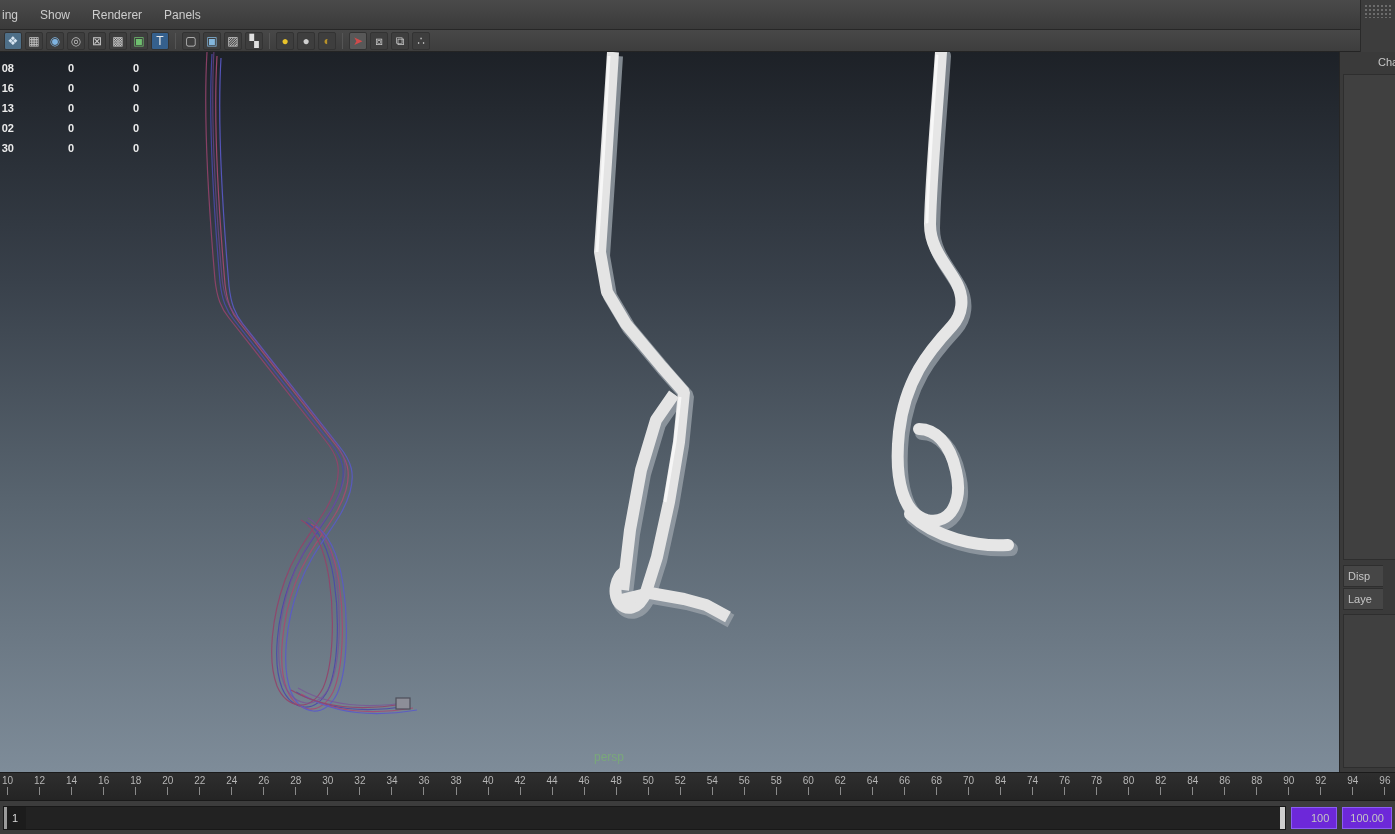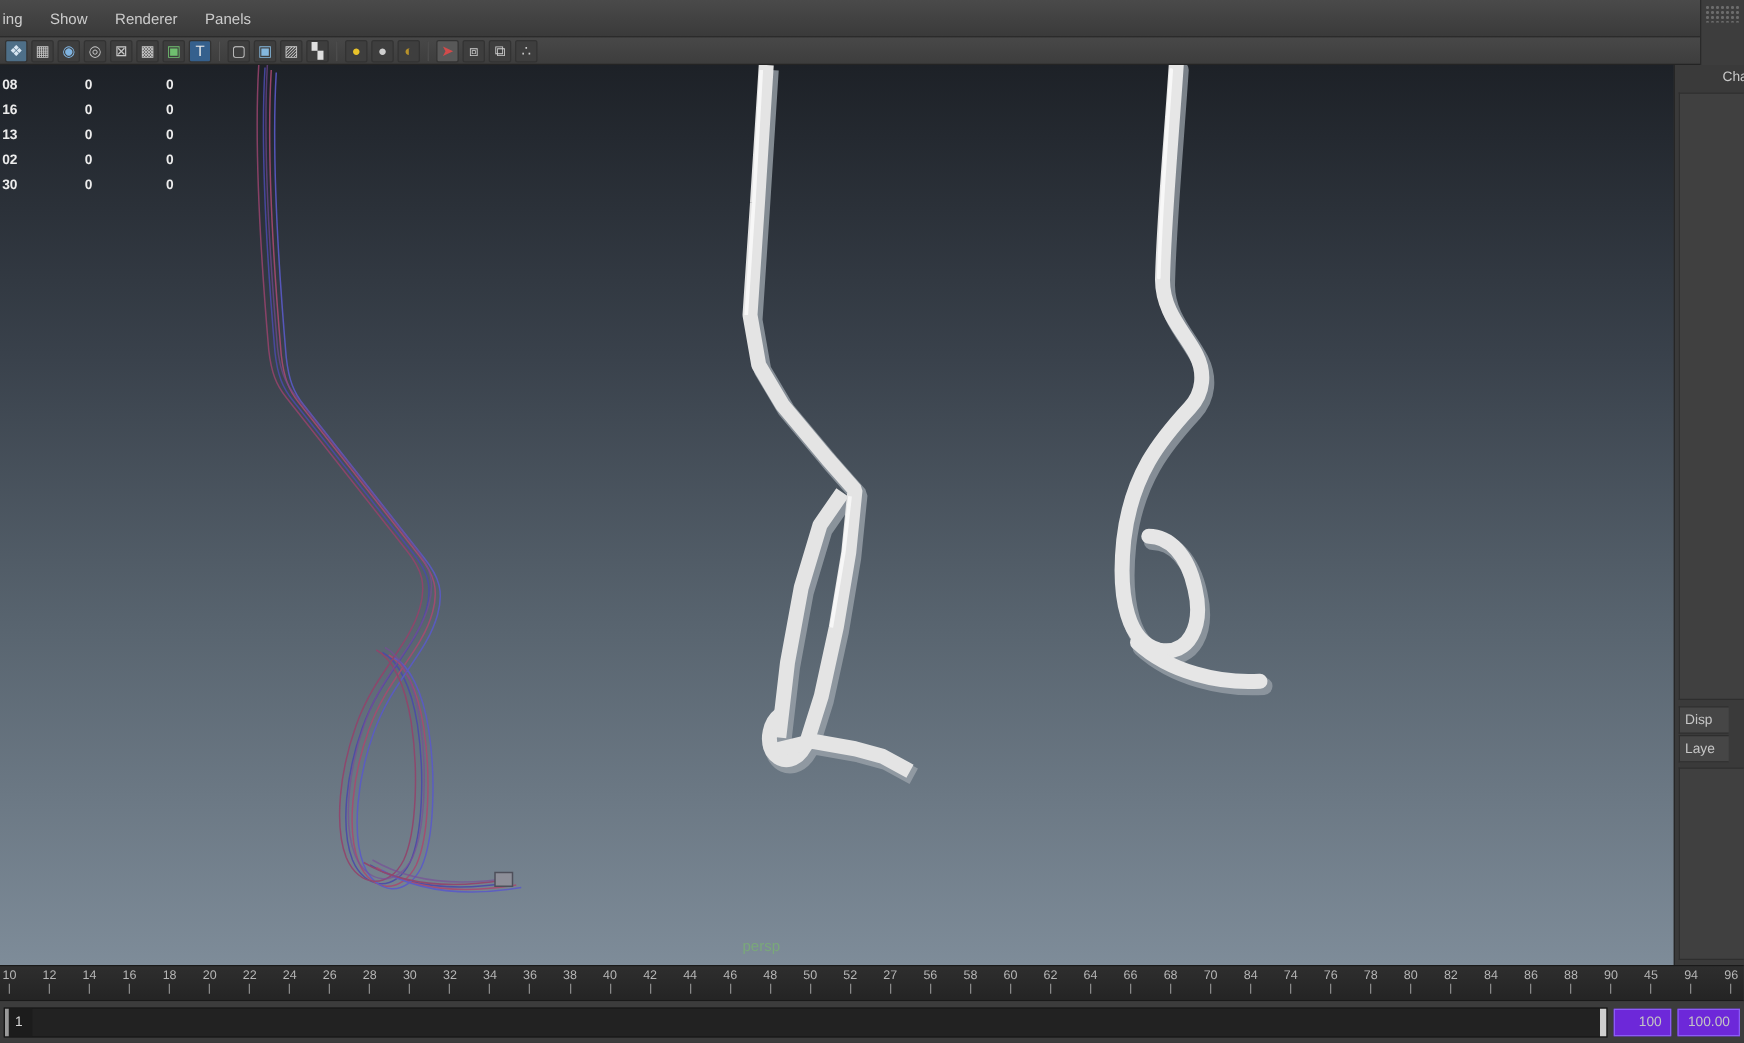--- a/index.html
+++ b/index.html
@@ -290,21 +290,21 @@
     </div>
     <div class="tick">
       <span>50</span>
       <i></i>
     </div>
     <div class="tick">
       <span>52</span>
       <i></i>
     </div>
     <div class="tick">
-      <span>27</span>
+      <span>54</span>
       <i></i>
     </div>
     <div class="tick">
       <span>56</span>
       <i></i>
     </div>
     <div class="tick">
       <span>58</span>
       <i></i>
     </div>
@@ -366,21 +366,21 @@
     </div>
     <div class="tick">
       <span>88</span>
       <i></i>
     </div>
     <div class="tick">
       <span>90</span>
       <i></i>
     </div>
     <div class="tick">
-      <span>45</span>
+      <span>92</span>
       <i></i>
     </div>
     <div class="tick">
       <span>94</span>
       <i></i>
     </div>
     <div class="tick">
       <span>96</span>
       <i></i>
     </div>

